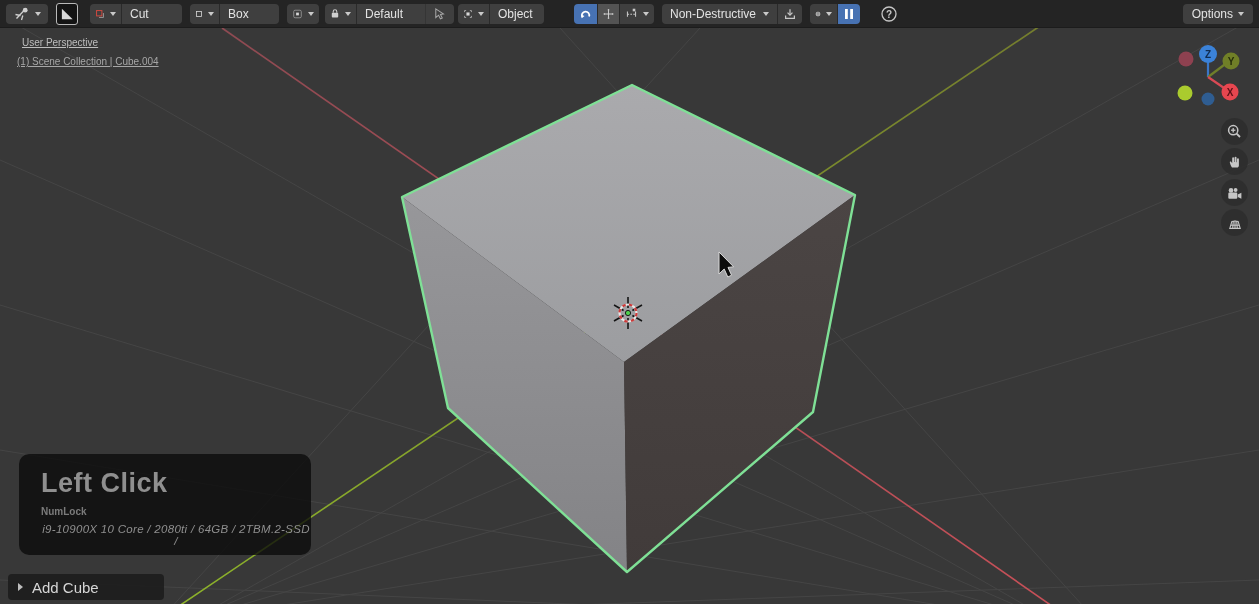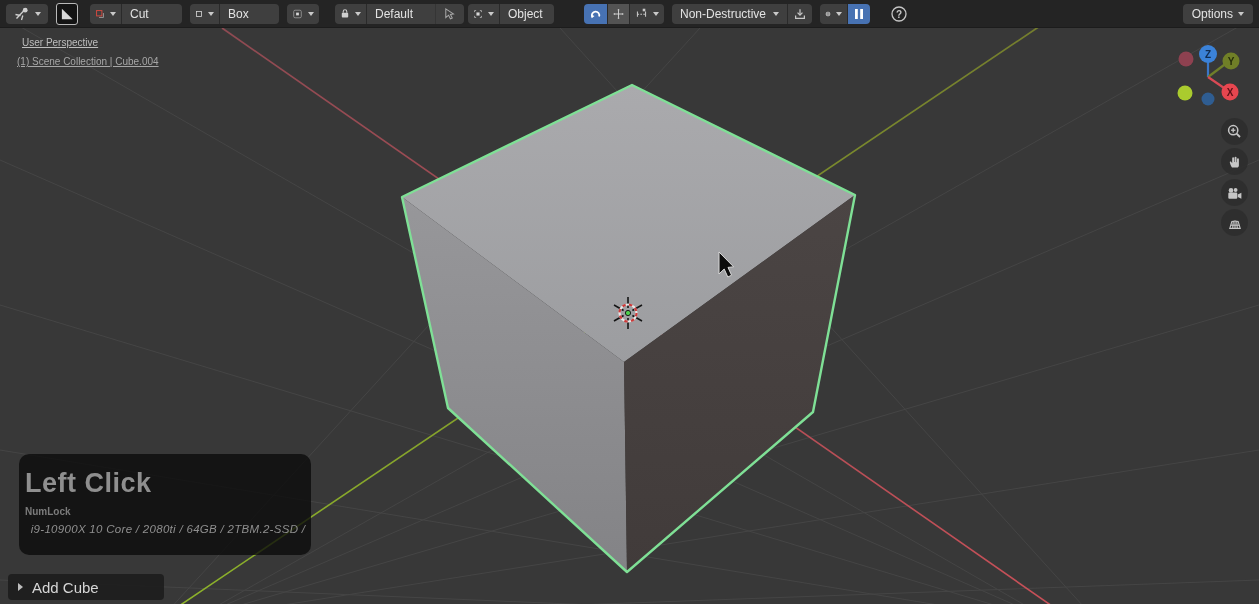--- a/index.html
+++ b/index.html
@@ -50,21 +50,21 @@
   .navbtn {
     position:absolute; width:27px; height:27px; border-radius:50%;
     background:rgba(46,46,46,0.9); display:flex; align-items:center;
     justify-content:center; z-index:10;
   }
 
   
   .cast {
     position:absolute; left:19px; top:454px; width:292px; height:101px;
     background:rgba(10,10,10,0.78); border-radius:10px; z-index:10;
-    padding:14px 0 0 6px;
+    padding:14px 0 0 22px;
   }
   .cast-key { font-size:27px; font-weight:bold; color:#8f8f8f; letter-spacing:0.5px; }
   .cast-mod { font-size:10px; font-weight:bold; color:#7b7b7b; margin-top:7px; }
   .cast-hw  { font-size:11.5px; font-style:italic; color:#8f8f8f; margin-top:6px; letter-spacing:0.3px;text-align:center; }
 
   
   .op-panel {
     position:absolute; left:8px; top:574px; width:156px; height:26px;
     background:rgba(29,29,29,0.92); border-radius:4px; z-index:10;
     display:flex; align-items:center; padding-left:10px;
@@ -211,21 +211,21 @@
     </div>
 
     <div class="hbtn" style="width:32px;margin-left:8px">
       <svg width="14" height="14" viewBox="0 0 16 16">
         <rect x="2.5" y="2.5" width="11" height="11" rx="2" fill="none" stroke="#9a9a9a" stroke-width="1.2"></rect>
         <rect x="6" y="6" width="4" height="4" fill="#d8d8d8"></rect>
       </svg>
       <i class="chev"></i>
     </div>
 
-    <div class="grp" style="margin-left:16px">
+    <div class="grp" style="margin-left:6px">
       <div class="hbtn" style="width:32px">
         <svg width="13" height="13" viewBox="0 0 14 14">
           <rect x="2.5" y="6" width="9" height="6.5" rx="1.2" fill="#cfcfcf"></rect>
           <path d="M4.5 6 V4.2 a2.5 2.5 0 0 1 5 0 V6" fill="none" stroke="#cfcfcf" stroke-width="1.5"></path>
         </svg>
         <i class="chev"></i>
       </div>
       <div class="hfield" style="width:97px">
         <span>Default</span>
         <span class="ptr-slot">

